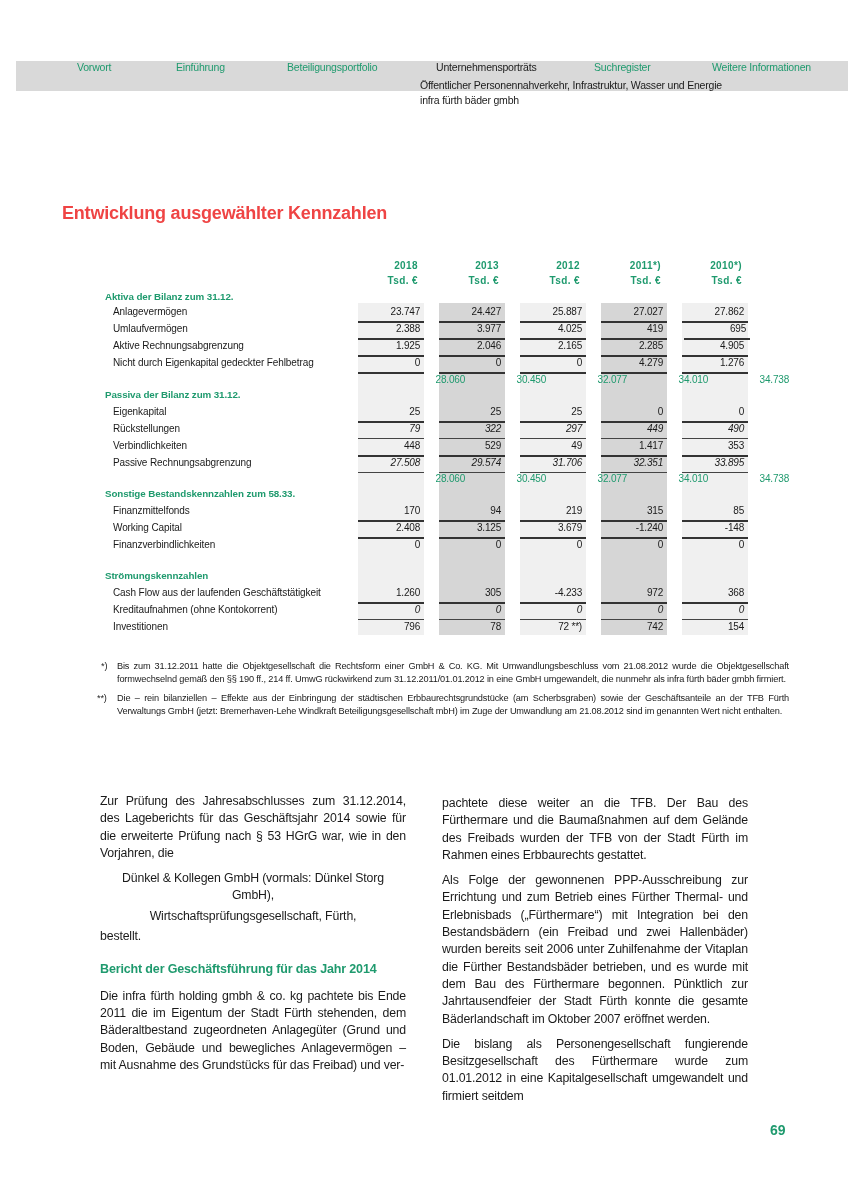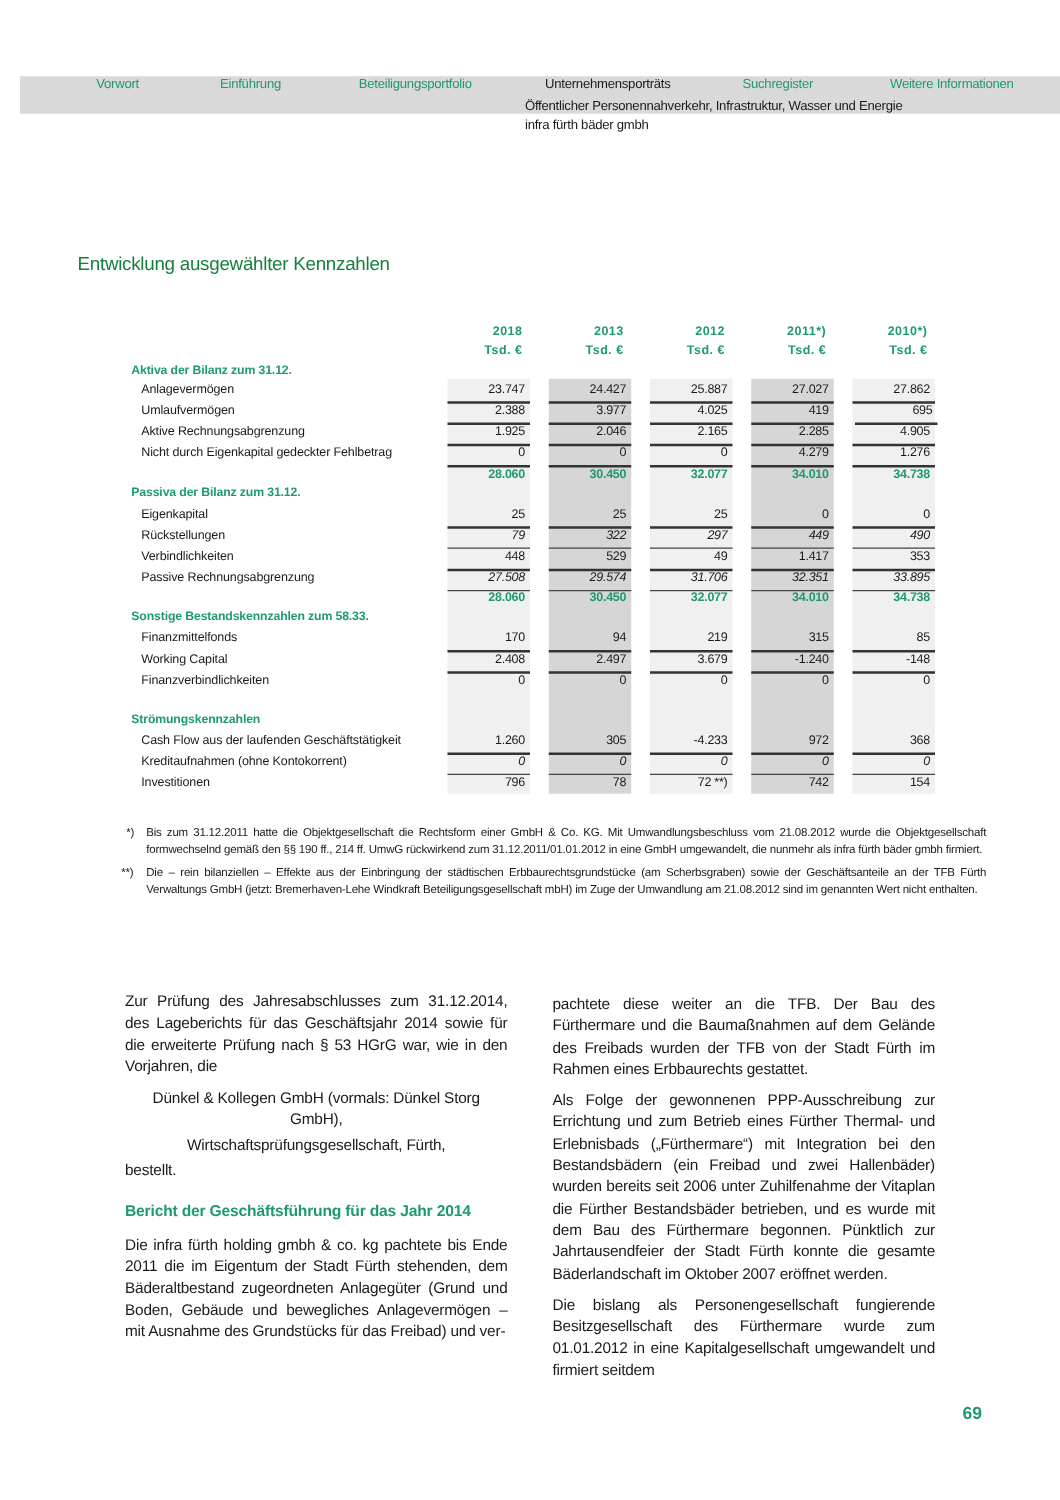--- a/index.html
+++ b/index.html
@@ -15,22 +15,22 @@
     .nav-item {
       position: absolute; top: 0; font-size: 10.5px; line-height: 13px;
       color: #1f9a6e; white-space: nowrap; letter-spacing: -0.2px;
     }
     .nav-item.active { color: #1a1a1a; }
     .subnav {
       position: absolute; left: 420px; top: 78px; font-size: 10.5px;
       line-height: 15px; color: #1a1a1a; letter-spacing: -0.2px;
     }
     .section-title {
-      position: absolute; left: 62px; top: 203px; font-size: 15px;
-      font-weight: normal; color: #15803d; letter-spacing: -0.2px;
+      position: absolute; left: 62px; top: 203px; font-size: 18px;
+      font-weight: bold; color: #ef4444; letter-spacing: -0.2px;
     }
     .colbg {
       position: absolute; top: 303px; height: 332px; width: 66px;
     }
     .colbg.light { background: #f0f0f0; }
     .colbg.dark { background: #d6d6d6; }
     .col-head {
       position: absolute; font-size: 10px; font-weight: bold; color: #1f9a6e;
       text-align: right; width: 66px; line-height: 15px; letter-spacing: 0.4px;
     }
@@ -39,21 +39,21 @@
       white-space: nowrap; letter-spacing: -0.1px;
     }
     .row-label.group {
       color: #1f9a6e; font-weight: bold; left: 105px; font-size: 9.8px;
     }
     .row-label.item { left: 113px; }
     .cell {
       position: absolute; width: 66px; text-align: right; font-size: 10px;
       line-height: 16.8px; padding-right: 4px; color: #1a1a1a; letter-spacing: -0.2px;
     }
-    .cell.total { color: #1f9a6e; font-weight: bold; }
+    .cell.total { color: #1f9a6e; font-weight: normal; margin-left: 45px; }
     .cell.bl-thick { border-bottom: 2px solid #333; }
     .cell.bl-thin { border-bottom: 1px solid #444; font-style: italic; }
     .footnotes { position: absolute; left: 97px; top: 660px; width: 692px; }
     .fn {
       position: relative; font-size: 9.2px; line-height: 13px; color: #1a1a1a;
       padding-left: 20px; margin-bottom: 6px; text-align: justify; letter-spacing: -0.15px;
     }
     .fn .mark { position: absolute; left: 4px; top: 0; }
     .fn.two .mark { left: 0; }
     .col { position: absolute; top: 793px; width: 306px; font-size: 12.3px; line-height: 17.3px; letter-spacing: -0.15px; }
@@ -145,21 +145,21 @@
   <div class="cell bl-thick" style="left:439px;top:321px">3.977</div>
   <div class="cell bl-thick" style="left:439px;top:338px">2.046</div>
   <div class="cell bl-thick" style="left:439px;top:355px">0</div>
   <div class="cell total" style="left:439px;top:372px">30.450</div>
   <div class="cell bl-thick" style="left:439px;top:404px">25</div>
   <div class="cell bl-thin" style="left:439px;top:421px">322</div>
   <div class="cell bl-thick" style="left:439px;top:438px">529</div>
   <div class="cell bl-thin" style="left:439px;top:455px">29.574</div>
   <div class="cell total" style="left:439px;top:471px">30.450</div>
   <div class="cell bl-thick" style="left:439px;top:503px">94</div>
-  <div class="cell bl-thick" style="left:439px;top:520px">2.497</div>
+  <div class="cell bl-thick" style="left:439px;top:520px">3.125</div>
   <div class="cell" style="left:439px;top:537px">0</div>
   <div class="cell bl-thick" style="left:439px;top:585px">305</div>
   <div class="cell bl-thin" style="left:439px;top:602px">0</div>
   <div class="cell" style="left:439px;top:619px">78</div>
 
   <div class="cell bl-thick" style="left:520px;top:304px">25.887</div>
   <div class="cell bl-thick" style="left:520px;top:321px">4.025</div>
   <div class="cell bl-thick" style="left:520px;top:338px">2.165</div>
   <div class="cell bl-thick" style="left:520px;top:355px">0</div>
   <div class="cell total" style="left:520px;top:372px">32.077</div>

